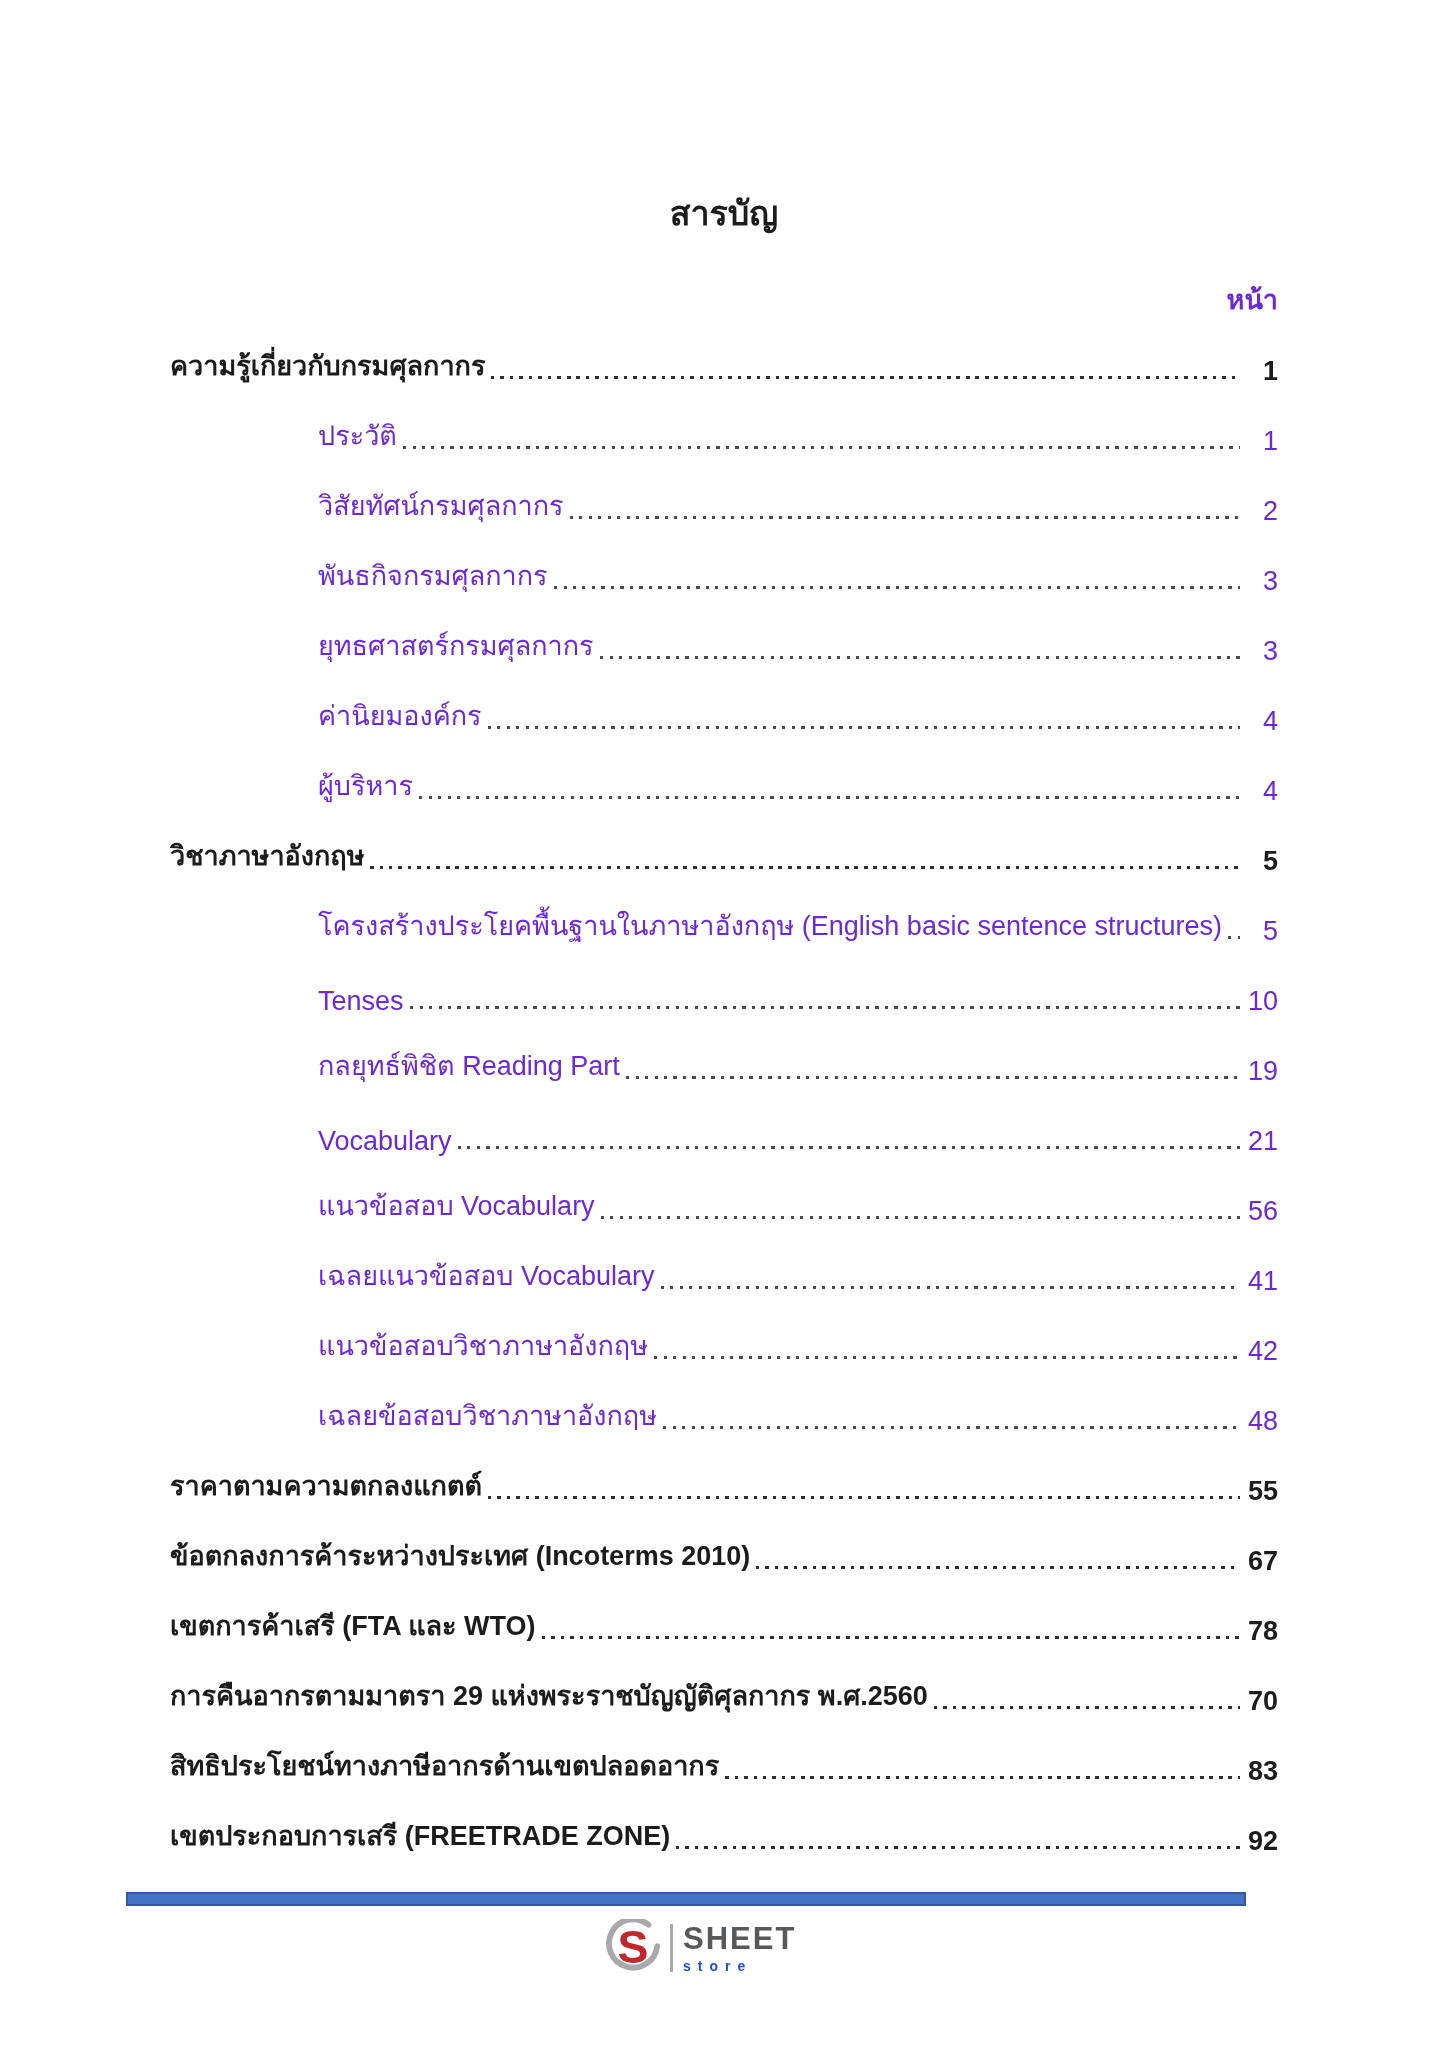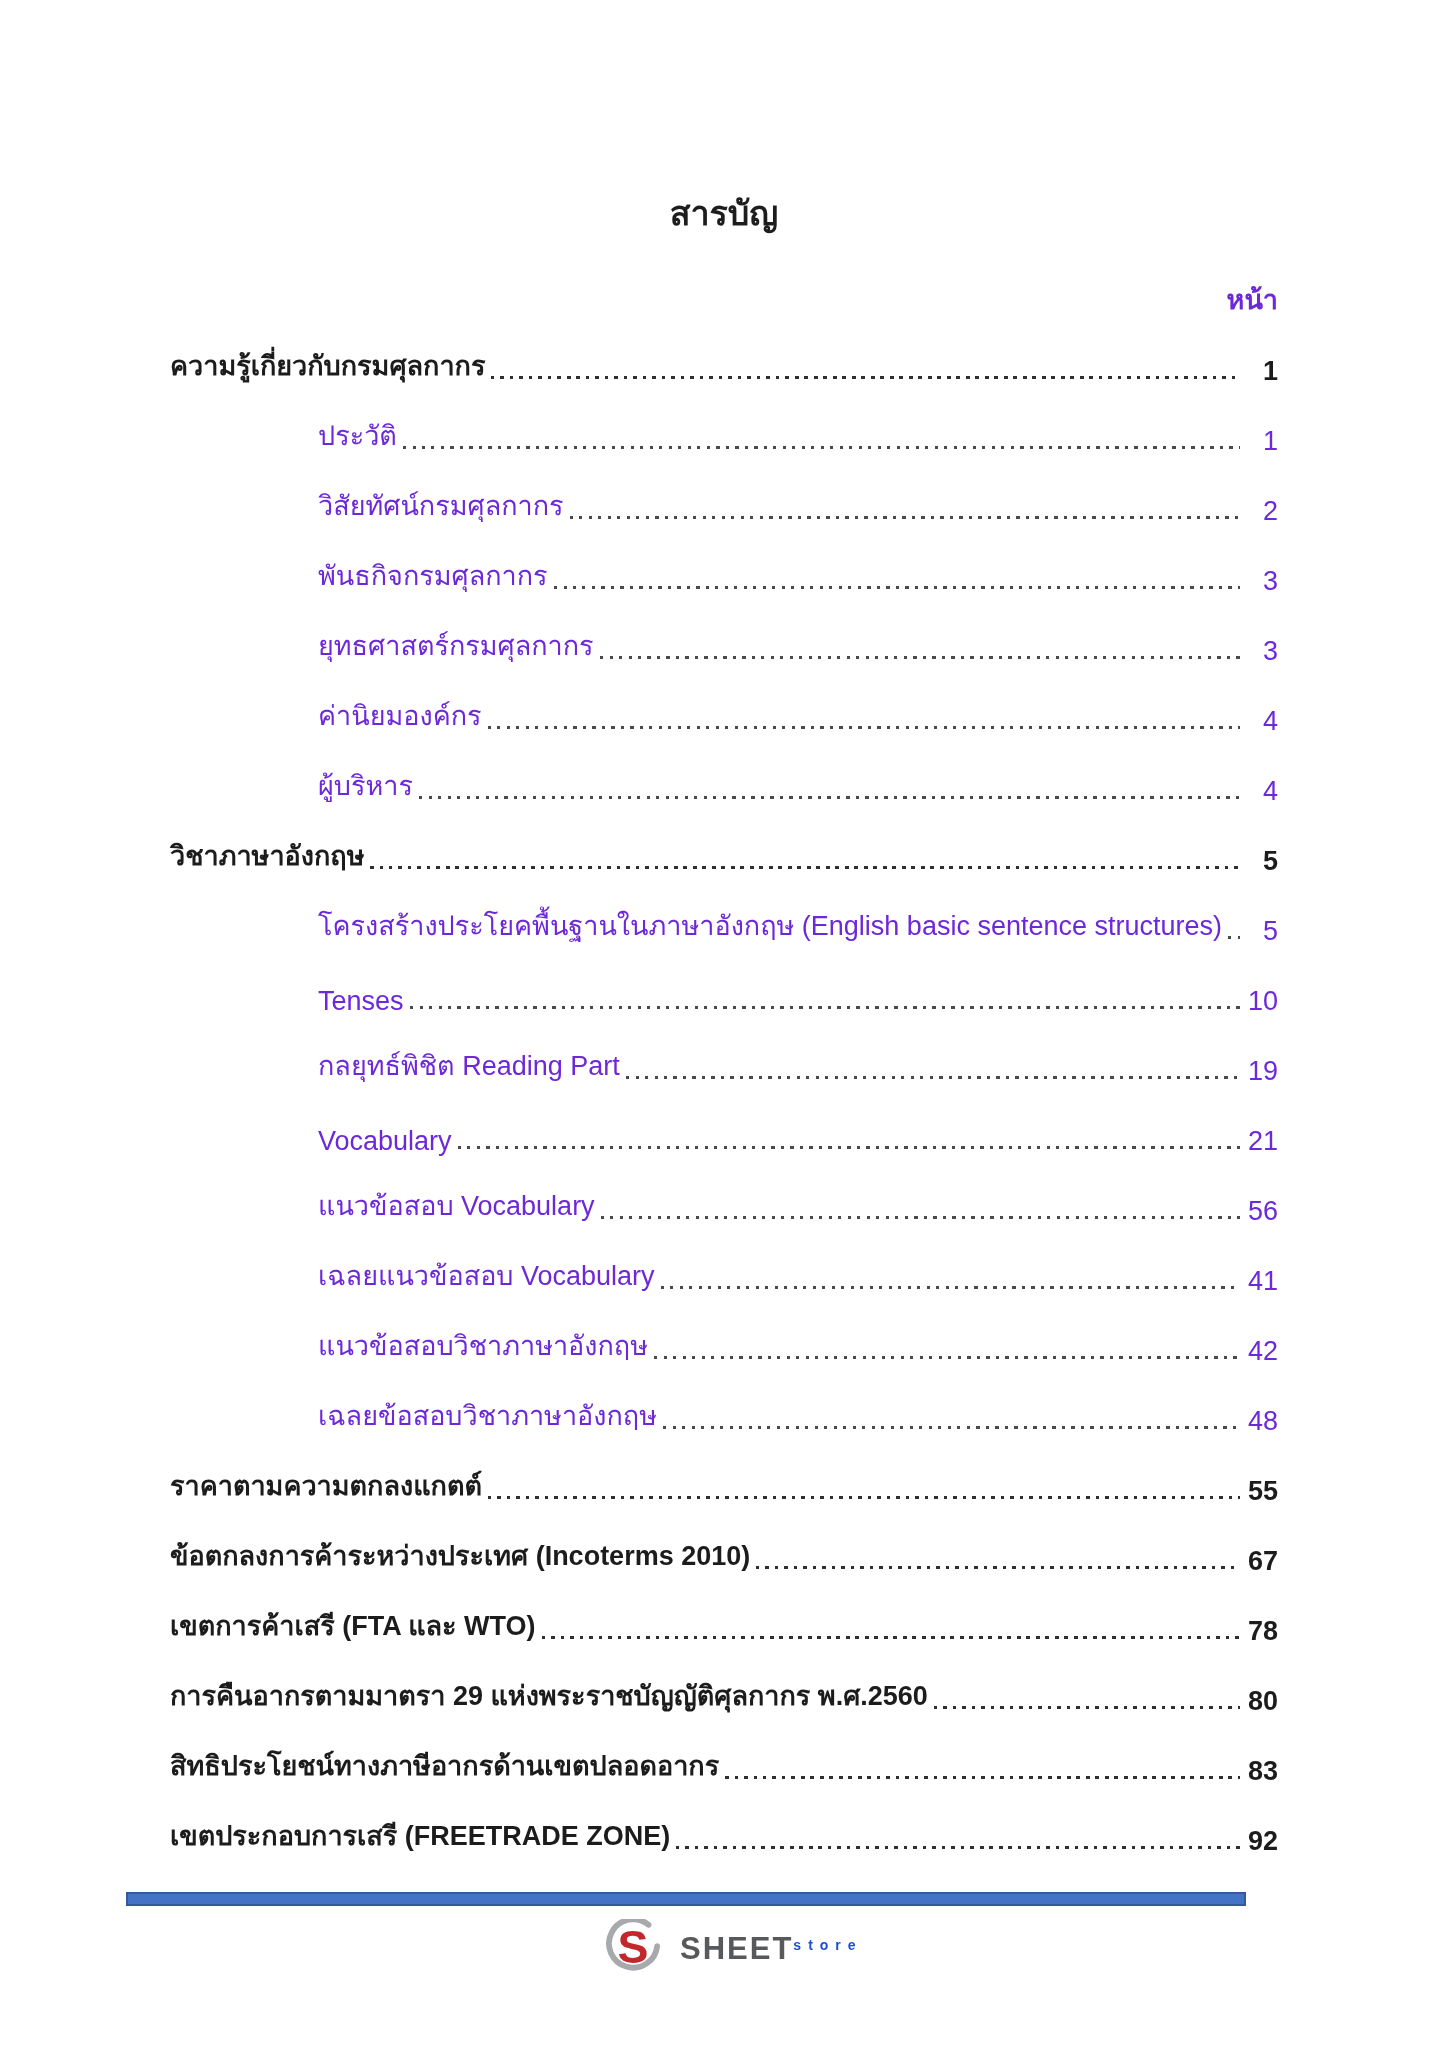--- a/index.html
+++ b/index.html
@@ -77,21 +77,21 @@
     width:240px; height:84px;
     display:flex;
     align-items:center;
   }
   .logo-mark{width:58px;height:58px;flex:0 0 auto;}
   .logo-sep{
     width:3px;height:48px;
     background:#a8aaad;
     margin:0 10px 0 8px;
   }
-  .logo-text{display:flex;flex-direction:row;line-height:1;}
+  .logo-text{display:flex;flex-direction:column;line-height:1;}
   .logo-brand{
     font-size:31px;
     font-weight:bold;
     letter-spacing:2px;
     color:#58595b;
   }
   .logo-sub{
     margin-top:5px;
     font-size:14px;
     letter-spacing:7px;
@@ -197,21 +197,21 @@
     <span class="page">67</span>
   </div>
       <div class="toc-row bold">
     <span class="label">เขตการค้าเสรี (FTA และ WTO)</span>
     <span class="leader"></span>
     <span class="page">78</span>
   </div>
       <div class="toc-row bold">
     <span class="label">การคืนอากรตามมาตรา 29 แห่งพระราชบัญญัติศุลกากร พ.ศ.2560</span>
     <span class="leader"></span>
-    <span class="page">80</span>
+    <span class="page">70</span>
   </div>
       <div class="toc-row bold">
     <span class="label">สิทธิประโยชน์ทางภาษีอากรด้านเขตปลอดอากร</span>
     <span class="leader"></span>
     <span class="page">83</span>
   </div>
       <div class="toc-row bold">
     <span class="label">เขตประกอบการเสรี (FREETRADE ZONE)</span>
     <span class="leader"></span>
     <span class="page">92</span>

